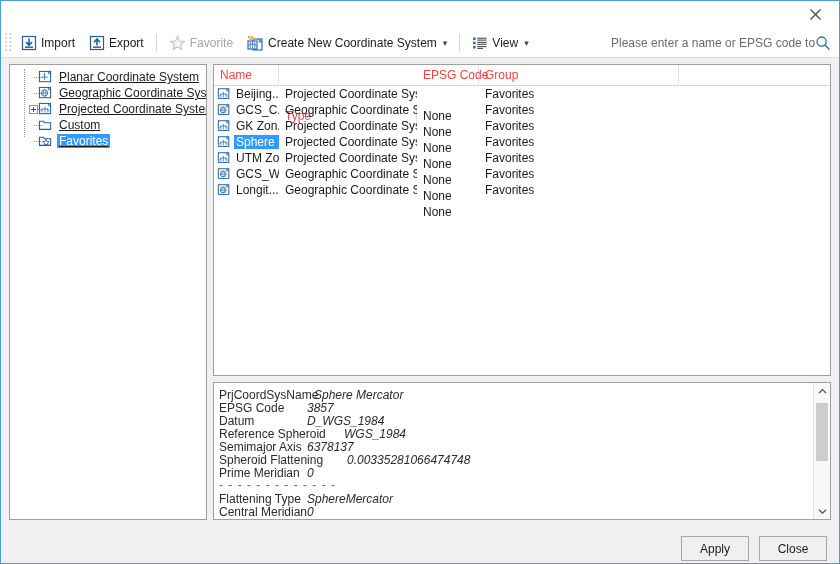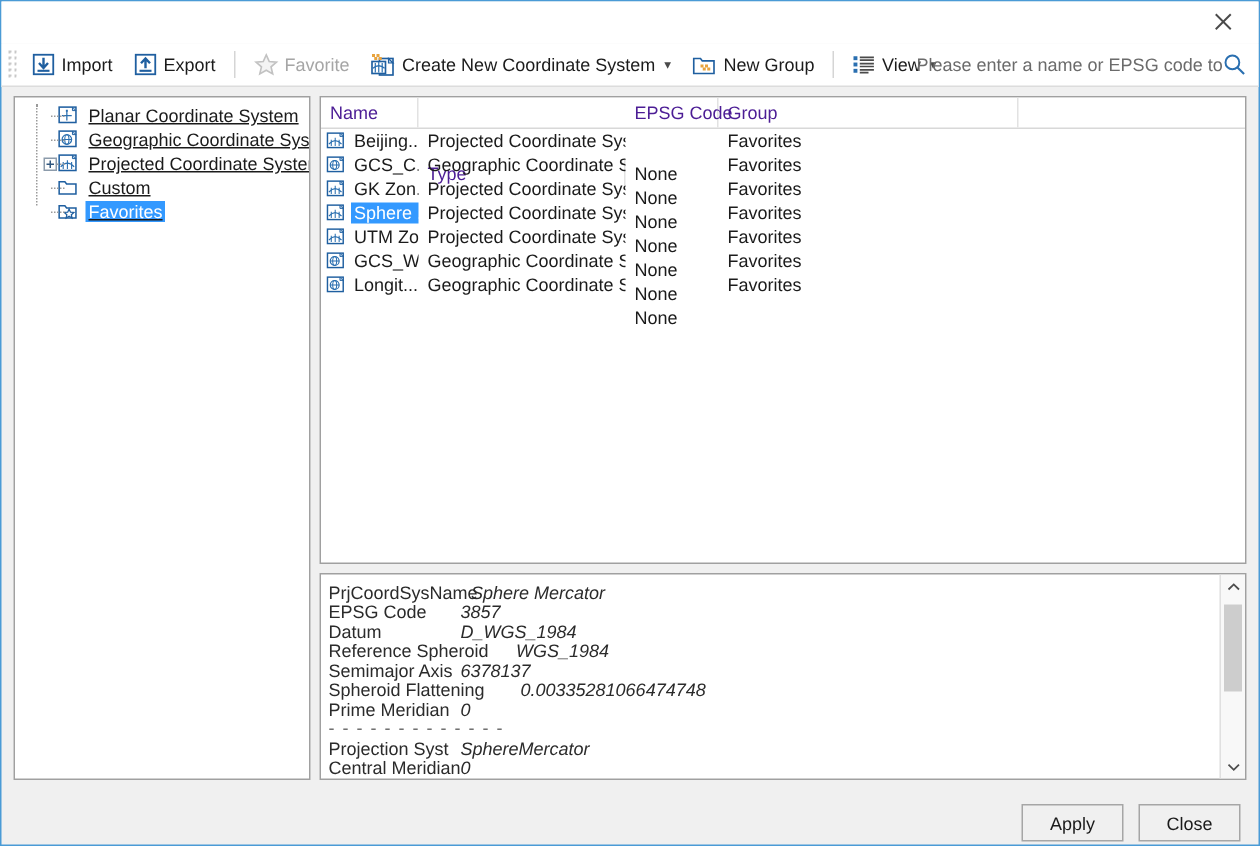--- a/index.html
+++ b/index.html
@@ -137,21 +137,21 @@
   }
   .list-header{
     display:flex;height:20px;
     border-bottom:1px solid #d8d8d8;
     background:#ffffff;
   }
   .col{
     box-sizing:border-box;
     padding-left:6px;
     display:flex;align-items:center;
-    font-size:12px;color:#4c1d95;
+    font-size:12px;color:#ef4444;
     border-right:1px solid #e2e2e2;
     height:20px;
     white-space:nowrap;
     cursor:default;
   }
   .col.c0{width:65px;}
   .col.c1{width:138px;margin-top:41px;}
   .col.c2{width:62px;}
   .col.c3{width:200px;}
   .col.c4{flex:1 1 auto;border-right:none;}
@@ -285,32 +285,20 @@
           <rect x="1" y="1" width="2" height="2"></rect>
             <rect x="4" y="1" width="2" height="2"></rect>
           <rect x="2.5" y="3" width="2" height="2"></rect>
             <rect x="5.5" y="3" width="2" height="2"></rect>
         </g>
       </svg>
       <span class="lbl">Create New Coordinate System</span>
       <span class="caret">▾</span>
     </div>
 
-    <div class="tb-item">
-      <svg width="17" height="16" viewBox="0 0 17 16">
-        <path d="M1.5 4 L6 4 L7.2 5.6 L15 5.6 L15 14 L1.5 14 Z" fill="#ffffff" stroke="#1f5fa0" stroke-width="1.1"></path>
-        <g fill="#e8a33d">
-          <rect x="6" y="8" width="2" height="2"></rect>
-            <rect x="9" y="8" width="2" height="2"></rect>
-          <rect x="7.5" y="10" width="2" height="2"></rect>
-            <rect x="10.5" y="10" width="2" height="2"></rect>
-        </g>
-      </svg>
-      <span class="lbl">New Group</span>
-    </div>
 
     <div class="tb-sep"></div>
 
     <div class="tb-item">
       <svg width="16" height="16" viewBox="0 0 16 16">
         <g fill="#2a6fb0">
           <rect x="1" y="2.5" width="2.6" height="2.6"></rect>
           <rect x="1" y="6.7" width="2.6" height="2.6"></rect>
           <rect x="1" y="10.9" width="2.6" height="2.6"></rect>
         </g>
@@ -571,21 +559,21 @@
           <div class="dline">
             <span class="dkey" style="width:128px">Spheroid Flattening</span>
             <span class="dval">0.00335281066474748</span>
           </div>
           <div class="dline">
             <span class="dkey" style="width:88px">Prime Meridian</span>
             <span class="dval">0</span>
           </div>
           <div class="dash-line">- - - - - - - - - - - - - - - -</div>
           <div class="dline">
-            <span class="dkey" style="width:88px">Projection Syst</span>
+            <span class="dkey" style="width:88px">Flattening Type</span>
             <span class="dval">SphereMercator</span>
           </div>
           <div class="dline">
             <span class="dkey" style="width:88px">Central Meridian</span>
             <span class="dval">0</span>
           </div>
         </div>
         <div class="vscroll">
           <div class="sb-arrow">
             <svg width="9" height="7" viewBox="0 0 9 7">

